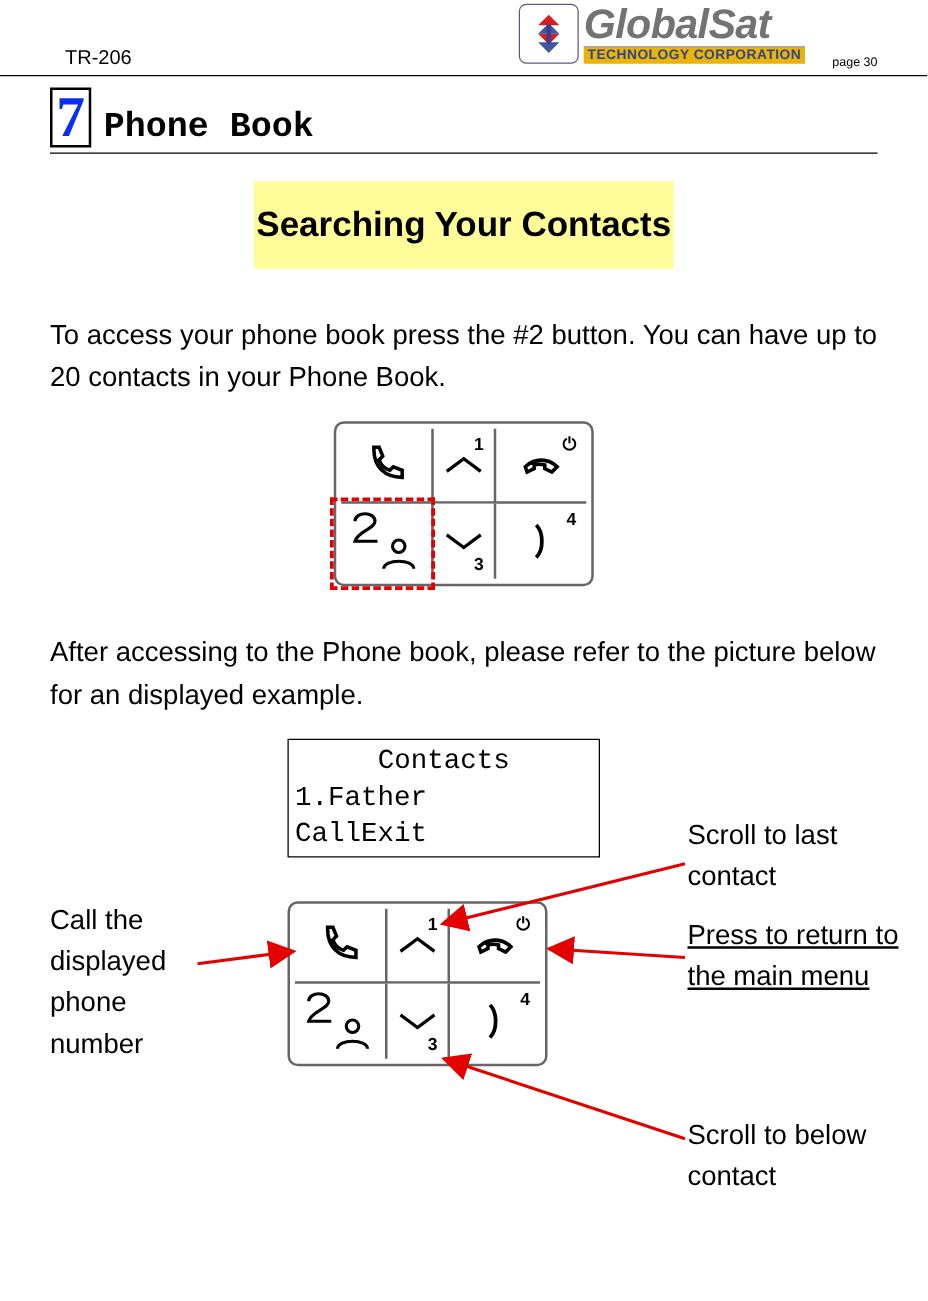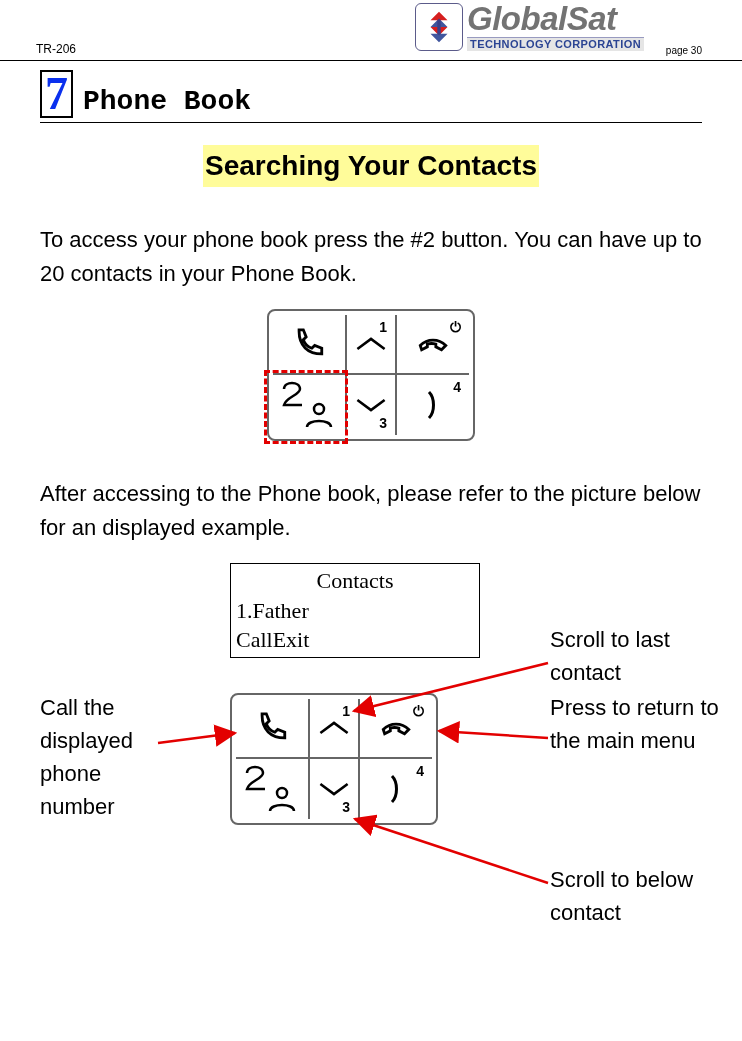--- a/index.html
+++ b/index.html
@@ -19,23 +19,23 @@
   .header-row {
     position: absolute;
     top: 0;
     left: 0;
     right: 0;
     height: 60px;
     border-bottom: 1.5px solid #000;
   }
   .model {
     position: absolute;
-    left: 36px;
+    left: 52px;
     bottom: 4px;
-    font-size: 12px;
+    font-size: 16px;
   }
   .logo {
     position: absolute;
     right: 98px;
     top: 2px;
     display: flex;
     align-items: center;
   }
   .logo-mark {
     width: 46px;
@@ -60,21 +60,21 @@
     font-style: italic;
     font-size: 33px;
     color: #737373;
     letter-spacing: -0.5px;
   }
   .logo-bottom {
     font-family: Arial, sans-serif;
     font-weight: 900;
     font-size: 11px;
     color: #2b4493;
-    background: #e5e5e5;
+    background: #eab308;
     border-top: 1px solid #989ac0;
     padding: 1px 3px;
     margin-top: 2px;
     letter-spacing: 0.4px;
   }
   .page-no {
     position: absolute;
     right: 40px;
     bottom: 4px;
     font-size: 10px;
@@ -111,21 +111,21 @@
   .subheading-wrap {
     text-align: center;
     margin-top: 22px;
   }
   .subheading {
     display: inline-block;
     background: #fffc9a;
     font-family: Arial, sans-serif;
     font-weight: 900;
     font-size: 28px;
-    padding: 5px 2px;
+    padding: 19px 2px;
   }
   .para {
     font-size: 22px;
     line-height: 1.55;
     margin-top: 36px;
   }
   .keypad-wrap {
     text-align: center;
     margin-top: 18px;
   }
@@ -174,21 +174,21 @@
   .icon-chev { width:34px; height:20px; }
   .num-glyph { font-family: Arial, sans-serif; font-weight:900; font-size:22px; letter-spacing:-1px;}
   .redbox {
     position: absolute;
     border: 3px dashed #e30000;
     pointer-events: none;
   }
   .phone-screen {
     border: 1.5px solid #000;
     width: 250px;
-    font-family: Liberation Serif, serif;
+    font-family: Liberation Mono, monospace;
     font-size: 22px;
     line-height: 1.35;
     padding: 2px 2px 2px 2px;
     box-sizing: border-box;
   }
   .screen-title { text-align: center; }
   .screen-row1 { text-align: left; padding-left:3px;}
   .screen-number { text-align: left; padding-left: 34px;}
   .screen-foot { display:flex; justify-content:flex-start; padding:0 3px;}
   .annot {
@@ -343,21 +343,21 @@
               <svg width="20" height="34" viewBox="0 0 20 34">
                   <path fill="none" stroke="#000" stroke-width="3" d="M6 4c6 6 6 20 0 26"></path>
                 </svg>
             </div>
           </div>
         </div>
       </div>
 
       <div class="annot" style="position:absolute; left:510px; top:60px; width:180px;">Scroll to last contact</div>
       <div class="annot" style="position:absolute; left:0; top:128px; width:130px;">Call the displayed phone number</div>
-      <div class="annot" style="position:absolute; left:510px; top:128px; width:180px;">Press to return to the main menu</div>
+      <div class="annot" style="position:absolute; left:510px; top:140px; width:180px;text-decoration:underline;">Press to return to the main menu</div>
       <div class="annot" style="position:absolute; left:510px; top:300px; width:180px;">Scroll to below contact</div>
 
       <svg class="arrows" viewBox="0 0 662 420">
         <defs>
           <marker id="ah" viewBox="0 0 10 10" refX="9" refY="5" markerWidth="9" markerHeight="9" orient="auto-start-reverse">
             <path d="M 0 0 L 10 5 L 0 10 z" fill="#e30000"></path>
           </marker>
         </defs>
 
         <line x1="118" y1="180" x2="195" y2="170" stroke="#e30000" stroke-width="2.5" marker-end="url(#ah)"></line>

